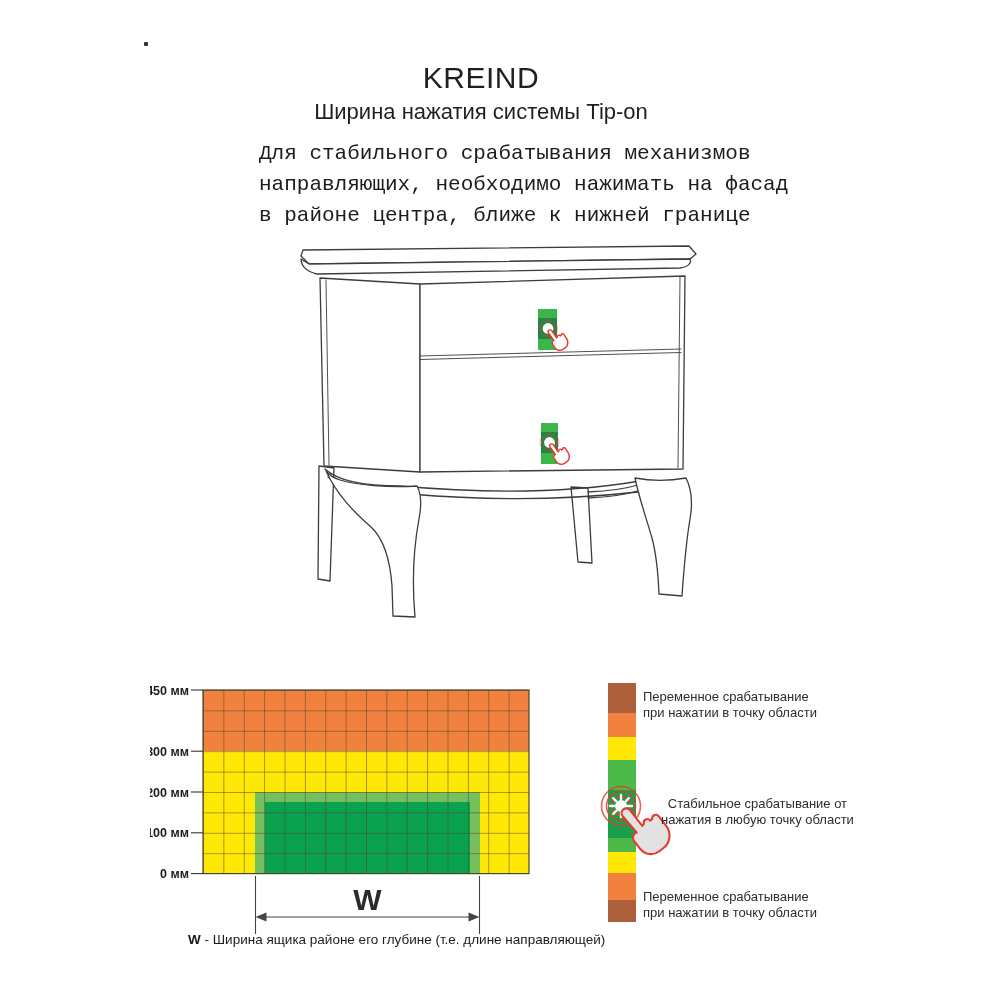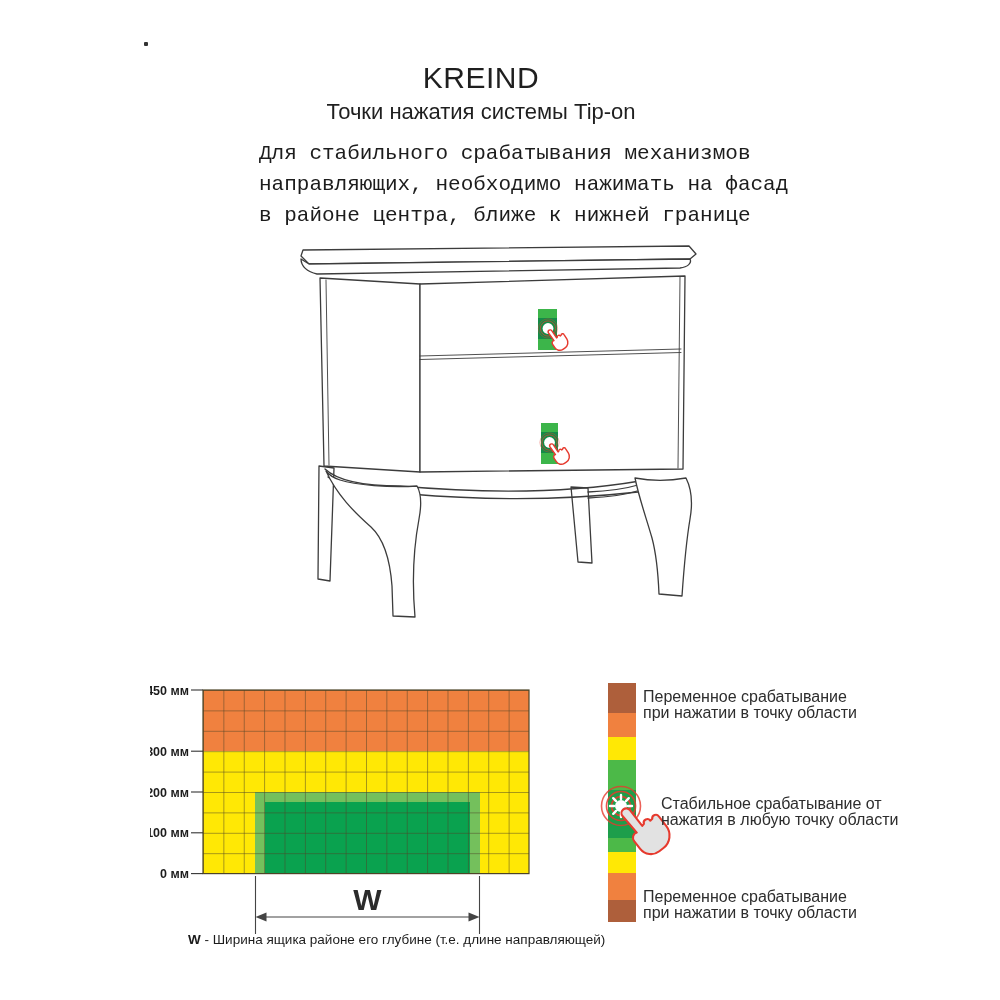--- a/index.html
+++ b/index.html
@@ -20,34 +20,34 @@
   .caption b{font-weight:bold;}
   .legend-bar{left:608px;top:683px;width:28px;}
   .legend-bar .seg{width:28px;}
   .seg-brown{background:var(--brown);}
   .seg-orange{background:var(--orange);}
   .seg-yellow{background:var(--yellow);}
   .seg-green{background:var(--legend_green);}
   .seg-green-dark{background:var(--legend_green_dark);}
   .h30{height:30px;} .h24{height:24px;} .h23{height:23px;} .h48{height:48px;}
   .h14{height:14px;} .h21{height:21px;} .h27{height:27px;} .h22{height:22px;}
-  .legend-label{font-size:16px;line-height:16px;color:#2d2d2d;}
+  .legend-label{font-size:13px;line-height:16px;color:#2d2d2d;}
   .legend-label-1{left:643px;top:689px;}
-  .legend-label-2{left:661px;top:796px;}
+  .legend-label-2{left:661px;top:796px;text-align:center;}
   .legend-label-3{left:643px;top:889px;}
   .touch-svg{left:590px;top:774px;}
   svg text{font-family:"Liberation Sans", sans-serif;}
 </style>
 </head>
 <body>
 
 <div class="abs tiny-dot"></div>
 
 <div class="abs center-wrap title">KREIND</div>
-<div class="abs center-wrap subtitle">Точки нажатия системы Tip-on</div>
+<div class="abs center-wrap subtitle">Ширина нажатия системы Tip-on</div>
 <div class="abs paragraph">Для стабильного срабатывания механизмов
 направляющих, необходимо нажимать на фасад
 в районе центра, ближе к нижней границе</div>
 
 <svg class="abs furniture-svg" width="470" height="390" viewBox="0 0 470 390">
   <g fill="none" stroke="#3c3c3c" stroke-width="1.3" stroke-linejoin="round" stroke-linecap="round">
 
     <path fill="#ffffff" d="M79,221 L94,223 L90,336 L78,334 Z"></path>
     <path fill="#ffffff" d="M331,242 L348,243 L352,318 L338,317 Z"></path>
 

